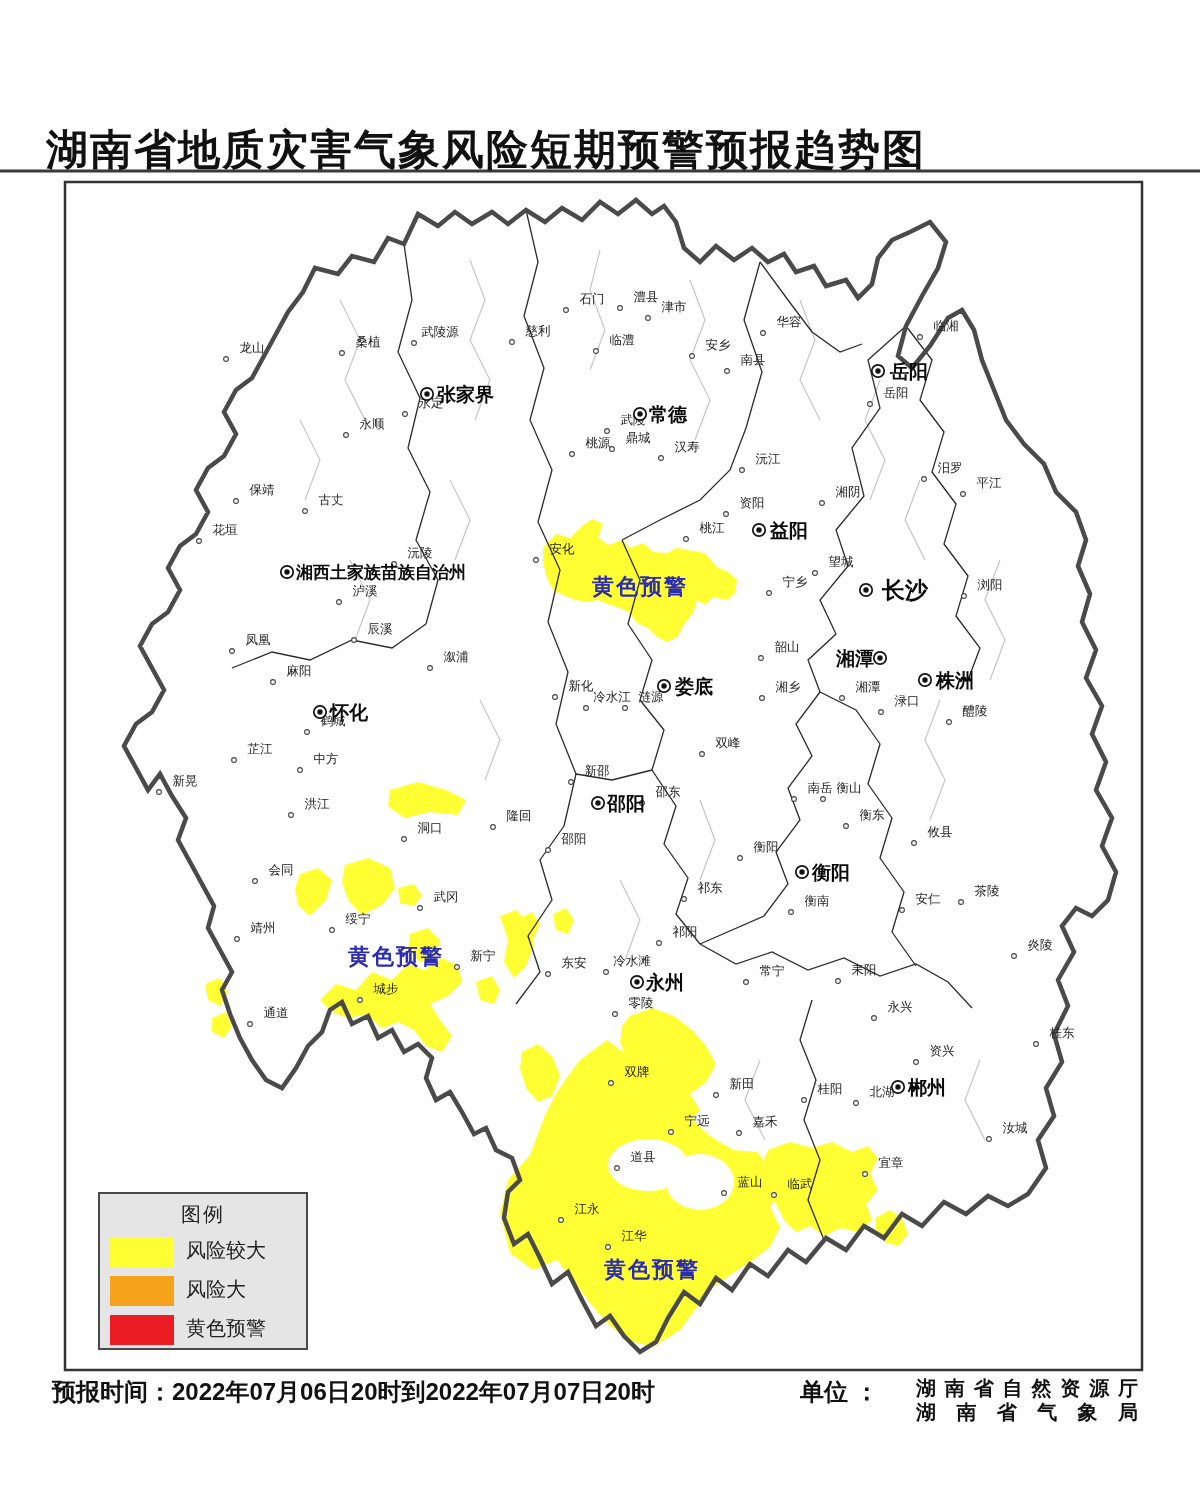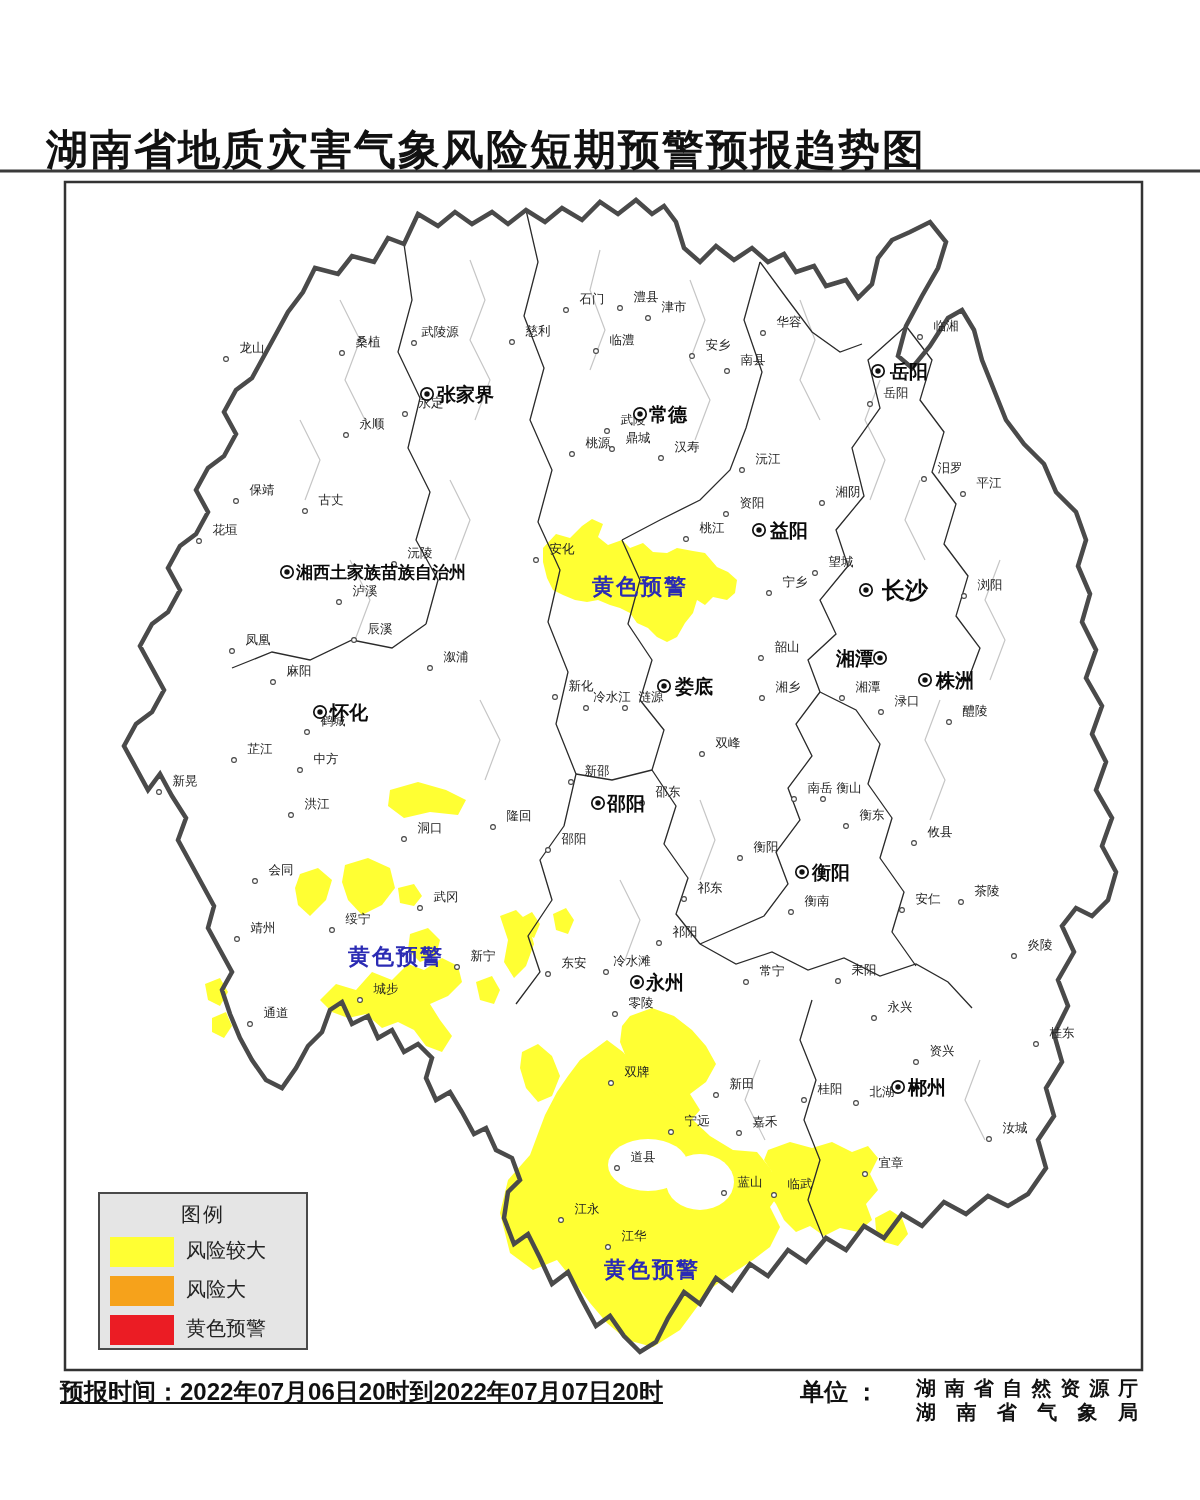--- a/index.html
+++ b/index.html
@@ -7,21 +7,21 @@
   #page-title{position:absolute;top:122px;left:0;width:972px;text-align:center;
     font-size:42px;font-weight:bold;letter-spacing:2px;color:#111;z-index:3;}
   #map-svg{position:absolute;top:0;left:0;z-index:1;}
   #legend{position:absolute;left:98px;top:1192px;width:210px;height:158px;background:#e5e5e5;
     border:2px solid #4a4a4a;z-index:4;box-sizing:border-box;}
   #legend .legend-title{text-align:center;font-size:20px;color:#222;margin-top:7px;letter-spacing:2px;}
   #legend .legend-row{display:flex;align-items:flex-start;margin:9px 0 0 10px;height:30px;}
   #legend .swatch{width:64px;height:30px;flex:0 0 64px;}
   #legend .legend-label{margin-left:12px;font-size:20px;color:#222;}
   .footer-text{position:absolute;font-size:24px;font-weight:bold;color:#111;z-index:3;white-space:nowrap;}
-  #forecast-time{left:60px;top:1376px;text-decoration:underline;}
+  #forecast-time{left:52px;top:1376px;}
   #unit-label{left:800px;top:1376px;}
   #unit-block{position:absolute;left:916px;top:1376px;width:222px;z-index:3;}
   #unit-block div{font-size:20px;font-weight:bold;color:#111;text-align:justify;text-align-last:justify;line-height:1.22;}
 </style>
 </head>
 <body>
 
 <div id="page-title">湖南省地质灾害气象风险短期预警预报趋势图</div>
 
 <svg id="map-svg" width="1200" height="1500" viewBox="0 0 1200 1500">

